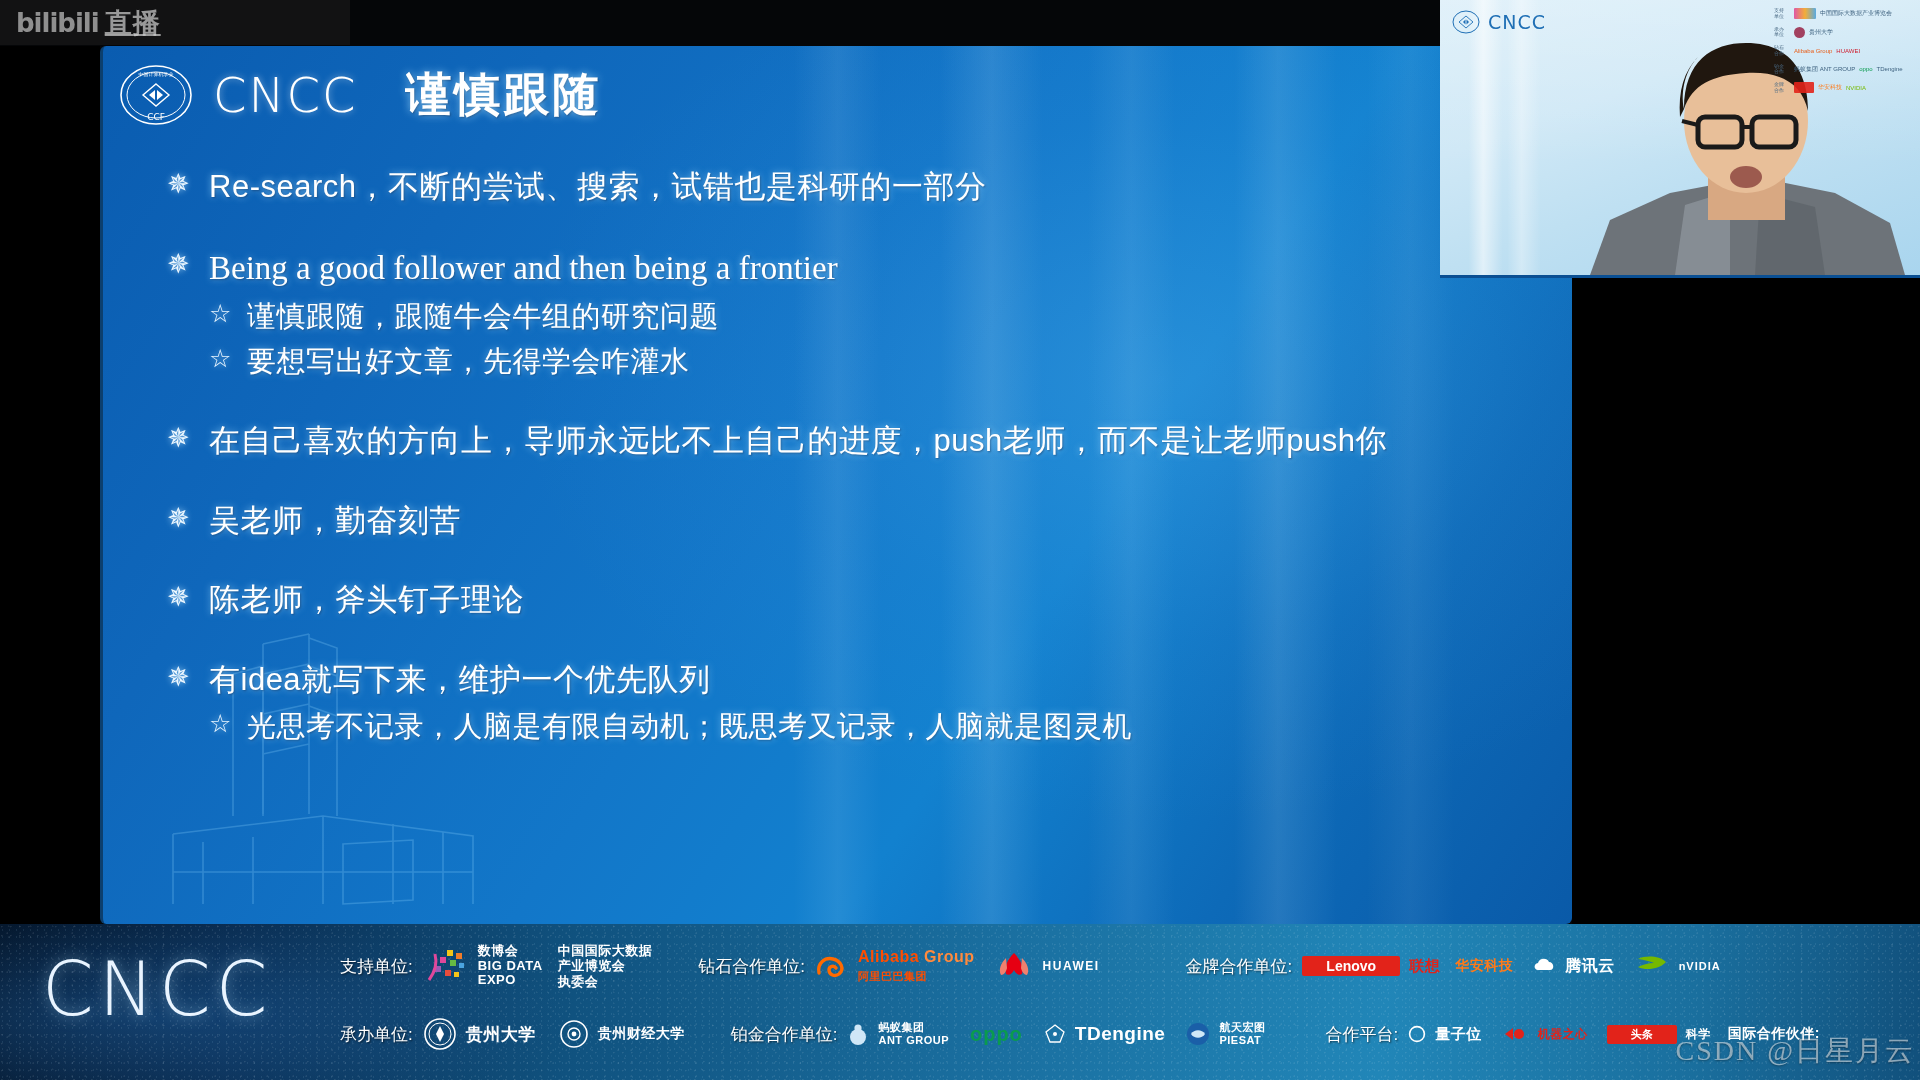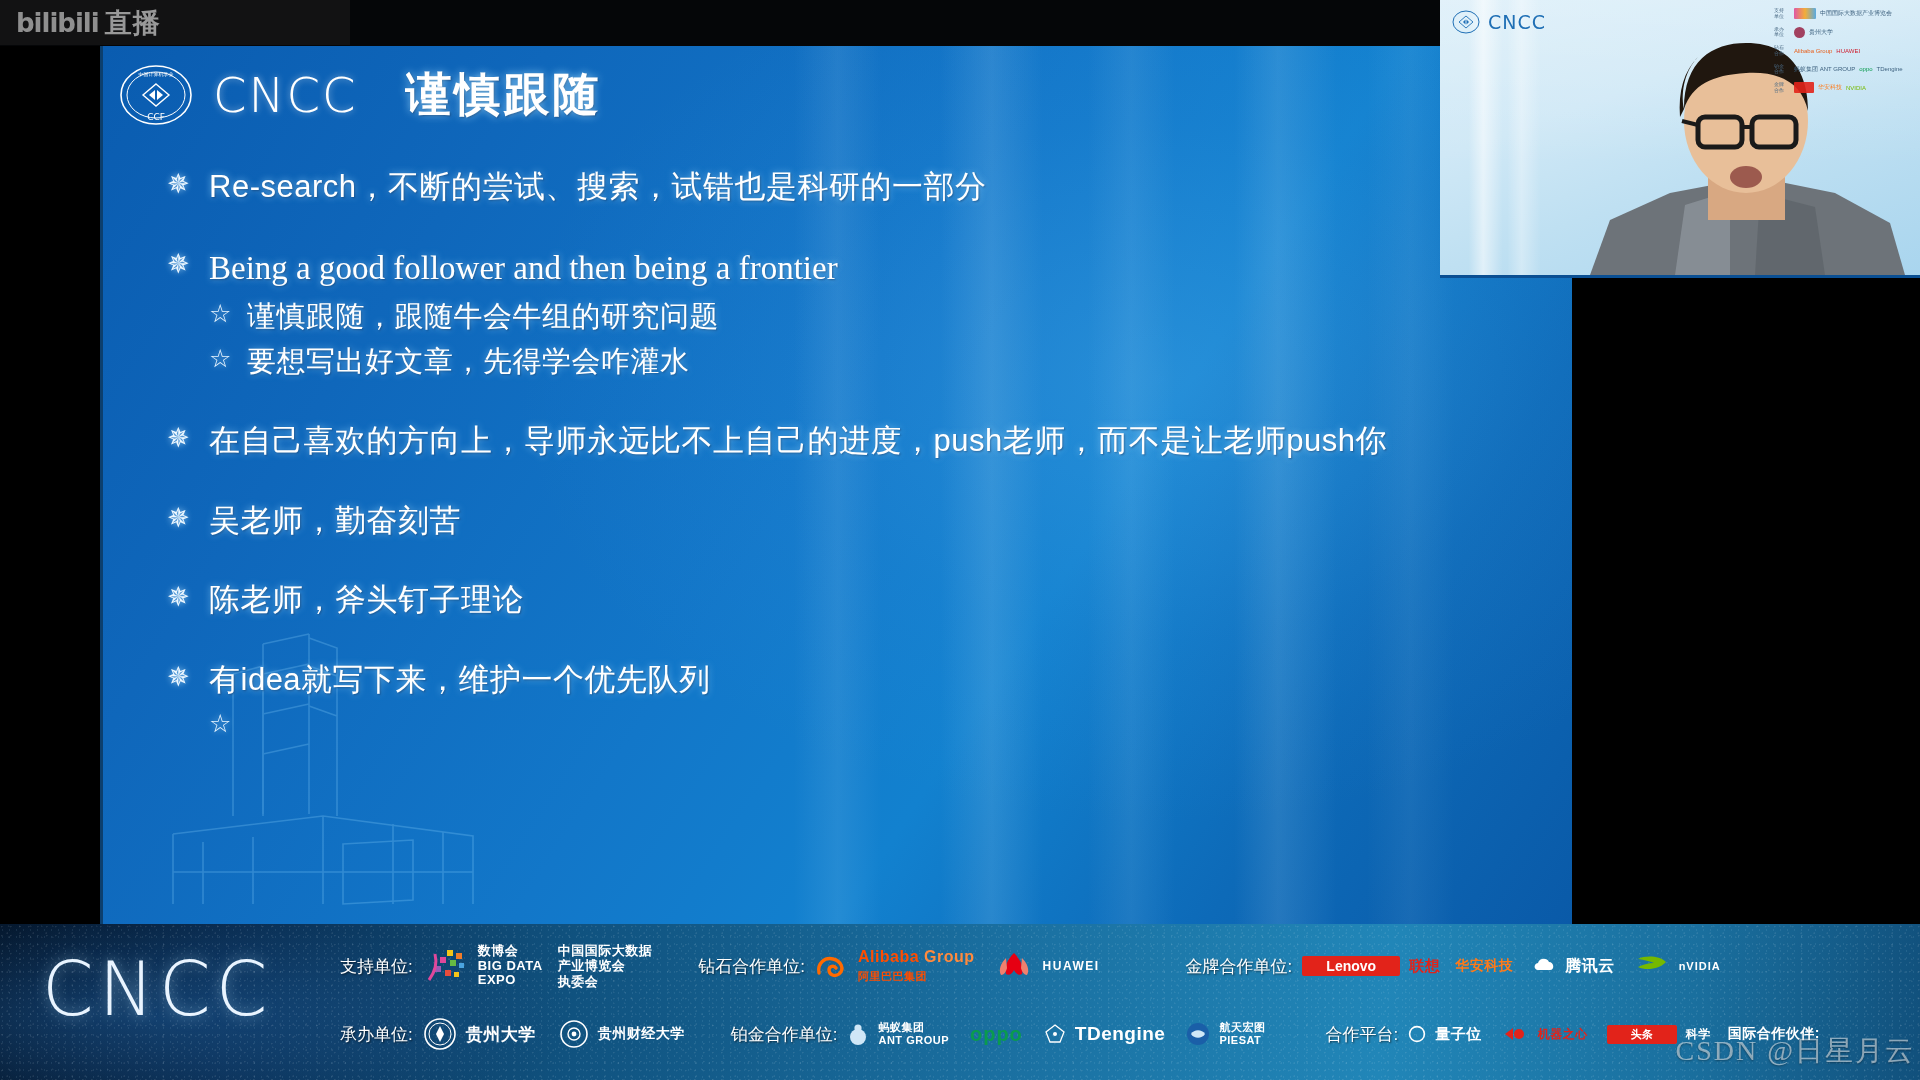--- a/index.html
+++ b/index.html
@@ -18,30 +18,32 @@
     z-index:40;
   }
   .bili-logo {
     font-size:26px; font-weight:bold; letter-spacing:-1px;
     color:rgba(185,185,185,0.75);
     font-family:"DejaVu Sans",sans-serif;
   }
   .bili-zhibo {
     font-size:27px; font-weight:bold; color:rgba(205,205,205,0.72);
     letter-spacing:1px;
+    text-decoration:underline;
   }
 
   
   .slide {
     position:absolute; left:100px; top:46px; width:1472px; height:878px;
     background:
       radial-gradient(ellipse 900px 620px at 72% 38%, rgba(120,200,255,0.20) 0%, rgba(90,175,245,0.07) 42%, rgba(0,0,0,0) 72%),
       linear-gradient(123deg,#0a5cb0 0%, #0f67bb 22%, #1277c9 48%, #1281cf 64%, #0d6ab8 82%, #0a5aa8 100%);
     overflow:hidden;
     border-left:3px solid #0c3f6e;
+    border-radius:6px;
   }
   
   .slide::before{
     content:""; position:absolute; inset:0;
     background:
       linear-gradient(90deg, rgba(255,255,255,0) 47%, rgba(200,235,255,0.10) 50%, rgba(255,255,255,0) 53%),
       linear-gradient(90deg, rgba(255,255,255,0) 57%, rgba(210,240,255,0.13) 60.5%, rgba(255,255,255,0) 64%),
       linear-gradient(90deg, rgba(255,255,255,0) 67%, rgba(205,238,255,0.09) 70%, rgba(255,255,255,0) 73%),
       linear-gradient(90deg, rgba(255,255,255,0) 77%, rgba(215,242,255,0.12) 80%, rgba(255,255,255,0) 84%),
       linear-gradient(90deg, rgba(255,255,255,0) 86%, rgba(200,235,255,0.07) 89%, rgba(255,255,255,0) 92%);
@@ -272,20 +274,21 @@
         </div>
         <div class="gap-lg"></div>
 
         <div class="blk">
           <div class="brow">
             <span class="bmark">✵</span>
             <span class="btext">有idea就写下来，维护一个优先队列</span>
           </div>
           <div class="sub">
             <span class="smark">☆</span>
+            <span class="stext">光思考不记录，人脑是有限自动机；既思考又记录，人脑就是图灵机</span>
           </div>
         </div>
 
       </div>
     </div>
   </div>
 
   <div class="webcam">
     <div class="wc-falls"></div>
 

